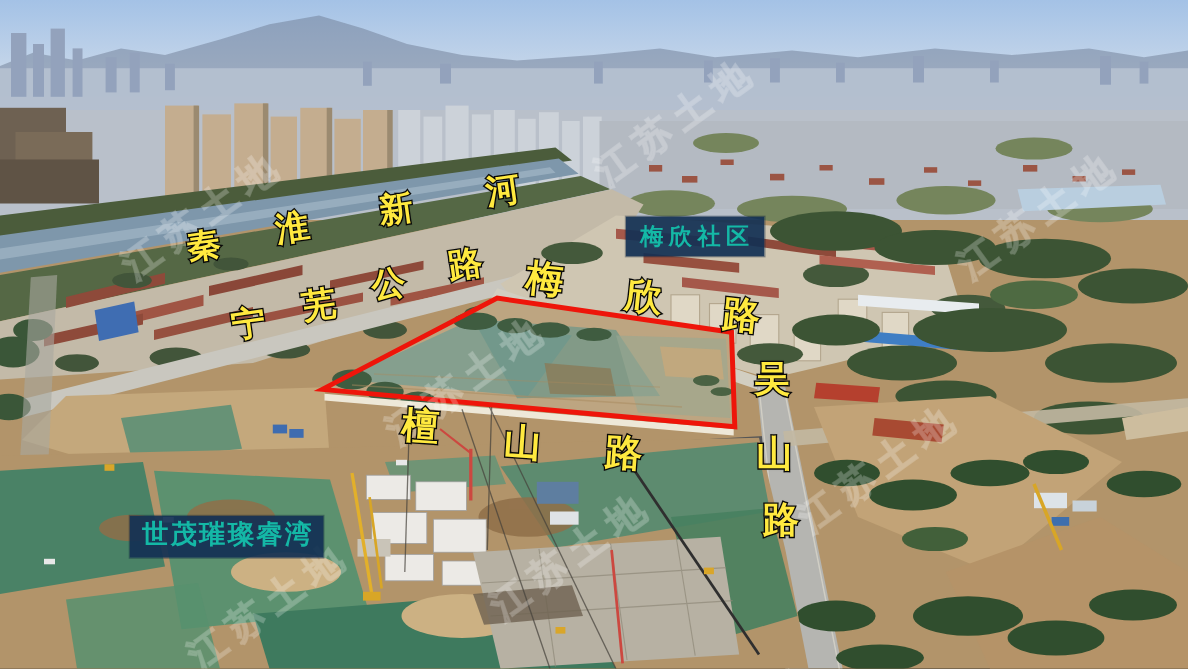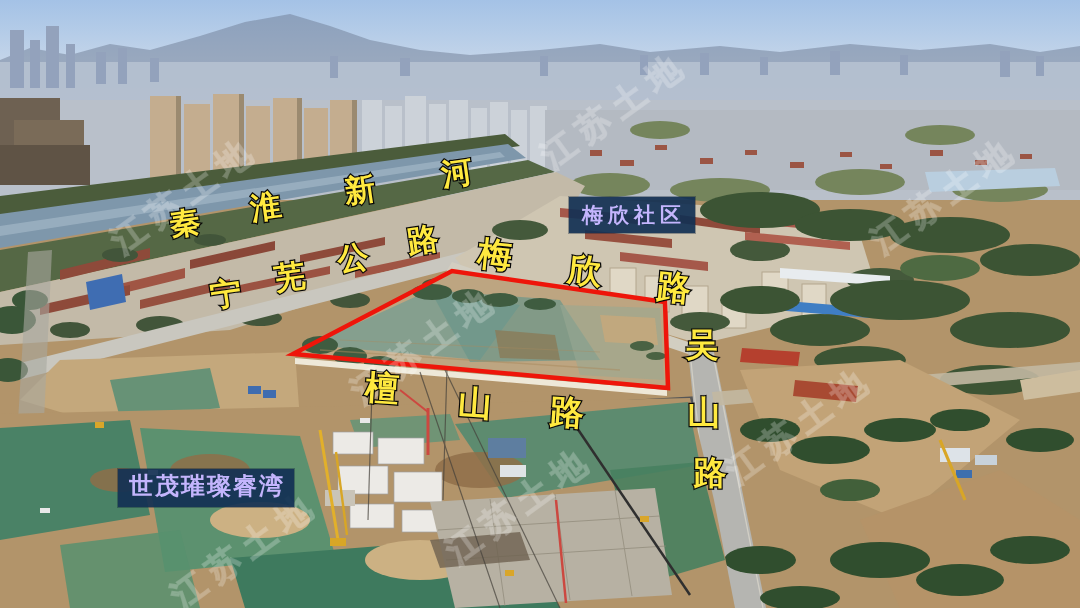--- a/index.html
+++ b/index.html
@@ -14,21 +14,21 @@
   .glyph{
     position:absolute;transform:translate(-50%,-50%) rotate(var(--r,0deg));
     color:#ffe93f;font-weight:800;line-height:1;
     -webkit-text-stroke:2.4px #0a0a0a;paint-order:stroke fill;
     text-shadow:0 0 2px rgba(0,0,0,.65);
     white-space:nowrap;user-select:none;
   }
   .g31{font-size:31px;} .g33{font-size:33px;} .g34{font-size:34px;}
   
   .tag{
-    position:absolute;background:rgba(18,48,84,.92);color:#c4b5fd;
+    position:absolute;background:rgba(18,48,84,.92);color:#14b8a6;
     font-weight:700;white-space:nowrap;text-align:center;
     box-shadow:0 0 0 1px rgba(10,30,55,.35);
   }
   #tag-meixin{left:569px;top:197px;font-size:21px;letter-spacing:5px;padding:4px 9px 4px 13px;}
   #tag-shimao{left:118px;top:469px;font-size:24px;letter-spacing:2px;padding:1px 9px 5px 11px;}
   
   .wm{
     position:absolute;transform:translate(-50%,-50%) rotate(-36deg);
     font-size:34px;font-weight:700;letter-spacing:9px;
     color:rgba(255,255,255,.13);

